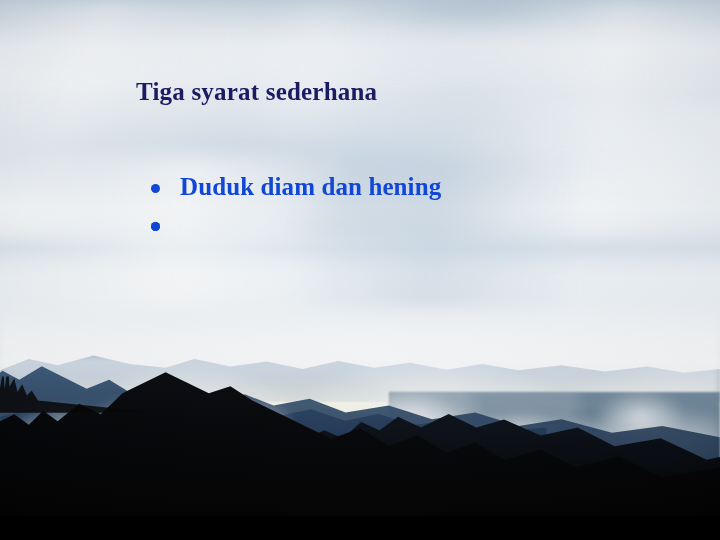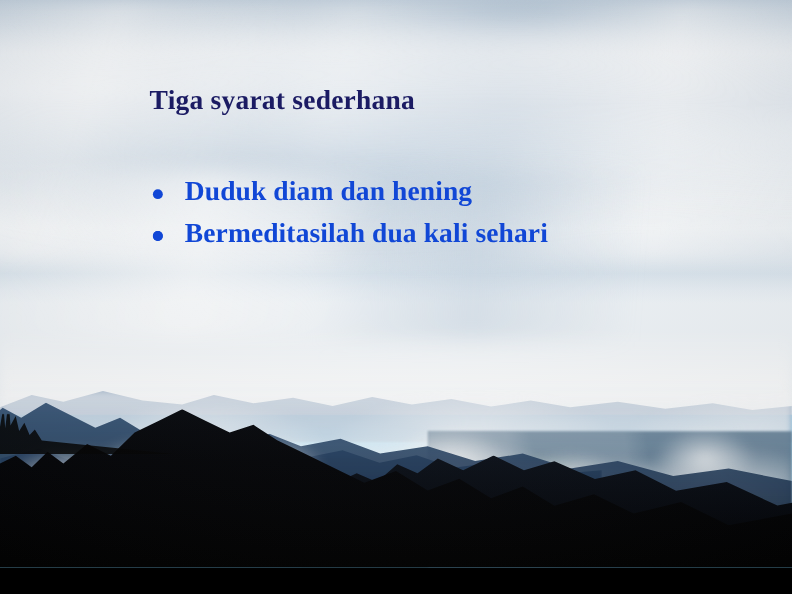--- a/index.html
+++ b/index.html
@@ -6,21 +6,21 @@
     margin: 0;
     padding: 0;
     background: #000;
   }
   #slide {
     position: relative;
     width: 720px;
     height: 516px;
     overflow: hidden;
     font-family: "Liberation Serif", "DejaVu Serif", serif;
-    background: #7dd3fc;
+    background: #fef9c3;
   }
 
   
   .photo-layer { position: absolute; inset: 0; }
 
   
   .sky {
     background:
       linear-gradient(to bottom,
         #b9c9d8 0%,
@@ -215,21 +215,21 @@
     color: #1b1b63;
     letter-spacing: .2px;
     white-space: nowrap;
   }
 
   #bullets {
     position: absolute;
     left: 134px;
     top: 157px;
     width: 560px;
-    margin: 0;
+    margin: 12px;
     padding: 0;
     list-style: none;
   }
   #bullets li {
     position: relative;
     padding-left: 34px;
     margin: 0 0 2px 0;
     color: #1147d6;
     font-size: 25px;
     font-weight: bold;
@@ -283,18 +283,17 @@
         <span class="dot"></span>
         <span>Duduk diam dan hening</span>
       </li>
 
       <li>
         <span class="dot"></span>
       </li>
 
       <li>
         <span class="dot"></span>
-        <span>Bermeditasilah dua kali sehari</span>
       </li>
 
     </ul>
   </div>
 </div>
 
 </body></html>

